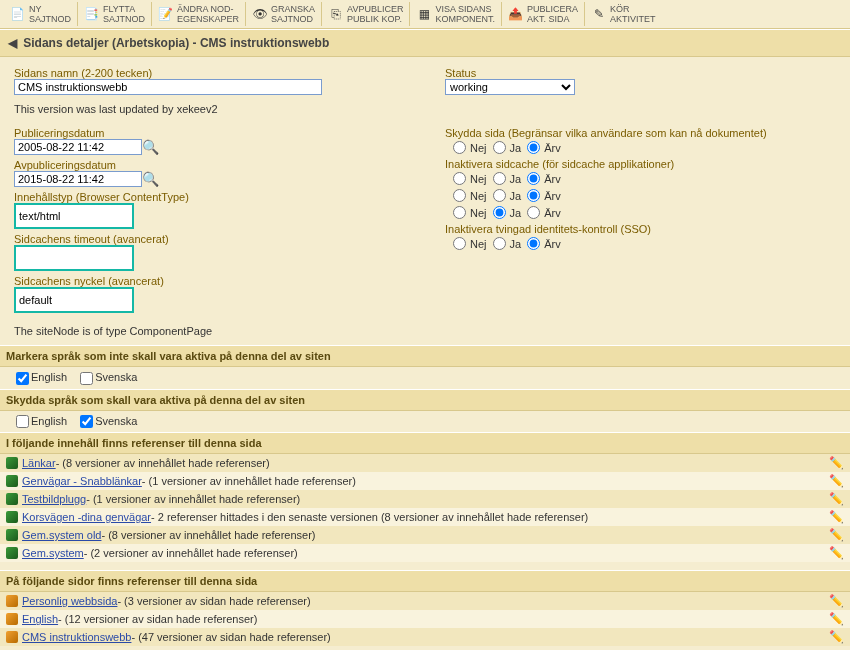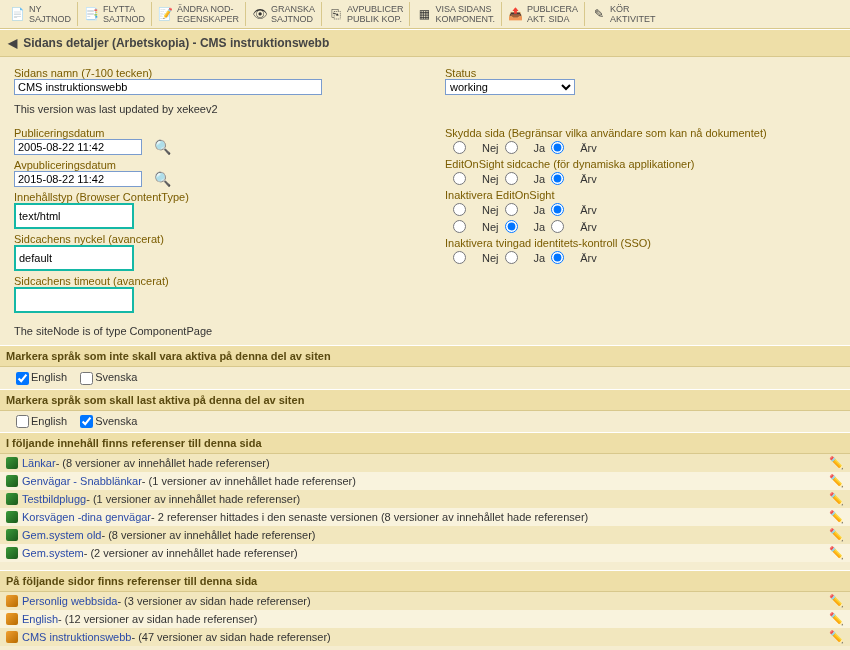--- a/index.html
+++ b/index.html
@@ -11,38 +11,38 @@
 .titlebar{background:#EEDFA8;padding:6px 8px;font-weight:bold;color:#444;font-size:12px;display:flex;align-items:center;border-top:1px solid #fff;border-bottom:1px solid #D8C88C}
 .titlebar .arrow{margin-right:6px;cursor:pointer}
 .body{padding:10px 14px}
 .row{display:flex;gap:40px}
 .col{flex:1}
 .lbl{color:#5a4a10;font-size:11px}
 .lbl-brown{color:#7a5c00}
 input[type=text],select{font-family:inherit;font-size:11px}
 .txt{width:300px;border:1px solid #7a9cce;padding:1px 3px;background:#fff}
 .txt-sm{width:110px;border:2px solid #14b8a6;padding:5px 3px;background:#fff}
-.date{display:flex;align-items:center;gap:12px}
+.date{display:flex;align-items:center;gap:0}
 .date input{width:120px;border:1px solid #7a9cce;padding:1px 3px}
 .cal-icon{cursor:pointer;font-size:14px}
 select{width:130px;border:1px solid #7a9cce;background:#fff}
 .radiorow{display:flex;align-items:center;gap:6px;padding-left:8px;margin:2px 0}
-.radiorow label{display:flex;align-items:center;gap:14px}
+.radiorow label{display:flex;align-items:center;gap:2px}
 .field{margin:4px 0}
 .section-head{background:#EEDFA8;padding:4px 6px;font-weight:bold;color:#5a4a10;font-size:11px;border-top:1px solid #fff;border-bottom:1px solid #D8C88C;margin:0 -14px}
 .checkrow{padding:4px 2px}
 .checkrow label{margin-right:10px}
 .ref-list{margin:0 -14px}
 .ref-row{display:flex;align-items:center;padding:2px 6px;font-size:11px}
 .ref-row:nth-child(odd){background:#F2E7BE}
 .ref-row:nth-child(even){background:#F9F3DD}
 .cube{display:inline-block;width:12px;height:12px;margin-right:4px;border-radius:2px}
 .cube.green{background:linear-gradient(135deg,#3a9b3a,#1c5a1c)}
 .cube.orange{background:linear-gradient(135deg,#f0a030,#b86b00)}
-.ref-link{color:#2a4aa8;cursor:pointer}
+.ref-link{color:#2a4aa8;text-decoration:underline;cursor:pointer}
 .ref-rest{color:#333}
 .edit-icon{margin-left:auto;cursor:pointer;font-size:12px}
 .note{color:#333;margin:8px 0}
 input[type=radio],input[type=checkbox]{margin:0 2px 0 0;vertical-align:middle}
 </style>
 </head>
 <body>
 
 <div class="toolbar" id="toolbar">
     <div class="tb-item">
@@ -88,21 +88,21 @@
   </div>
 
 <div class="titlebar">
   <span class="arrow">◀</span>
   <span>Sidans detaljer (Arbetskopia) - CMS instruktionswebb</span>
 </div>
 
 <div class="body">
   <div class="row">
     <div class="col">
-      <div class="lbl lbl-brown">Sidans namn (7-100 tecken)</div>
+      <div class="lbl lbl-brown">Sidans namn (2-200 tecken)</div>
       <input type="text" class="txt" value="CMS instruktionswebb" style="">
     </div>
     <div class="col">
       <div class="lbl lbl-brown">Status</div>
       <select>
         <option>working</option>
       </select>
     </div>
   </div>
 
@@ -122,65 +122,64 @@
         <div class="date">
           <input type="text" value="2015-08-22 11:42" style="">
           <span class="cal-icon">🔍</span>
         </div>
       </div>
       <div class="field">
         <div class="lbl lbl-brown">Innehållstyp (Browser ContentType)</div>
         <input type="text" class="txt-sm" value="text/html" style="">
       </div>
       <div class="field">
+        <div class="lbl lbl-brown">Sidcachens timeout (avancerat)</div>
+        <input type="text" class="txt-sm" value="" style="">
+      </div>
+      <div class="field">
         <div class="lbl lbl-brown">Sidcachens nyckel (avancerat)</div>
         <input type="text" class="txt-sm" value="default" style="">
       </div>
-      <div class="field">
-        <div class="lbl lbl-brown">Sidcachens timeout (avancerat)</div>
-        <input type="text" class="txt-sm" value="" style="">
-      </div>
     </div>
     <div class="col" id="radio-col">
         <div class="field">
           <div class="lbl lbl-brown">Skydda sida (Begränsar vilka användare som kan nå dokumentet)</div>
           <div class="radiorow">
             <label>
               <input type="radio" name="protect" style="">
               <span>Nej</span>
             </label>
             <label>
               <input type="radio" name="protect" style="">
               <span>Ja</span>
             </label>
             <label>
               <input type="radio" name="protect" checked="" style="">
               <span>Ärv</span>
             </label>
           </div>
         </div>
         <div class="field">
-          <div class="lbl lbl-brown">EditOnSight sidcache (för dynamiska applikationer)</div>
+          <div class="lbl lbl-brown">Inaktivera sidcache (för sidcache applikationer)</div>
           <div class="radiorow">
             <label>
               <input type="radio" name="nocache" style="">
               <span>Nej</span>
             </label>
             <label>
               <input type="radio" name="nocache" style="">
               <span>Ja</span>
             </label>
             <label>
               <input type="radio" name="nocache" checked="" style="">
               <span>Ärv</span>
             </label>
           </div>
         </div>
         <div class="field">
-          <div class="lbl lbl-brown">Inaktivera EditOnSight</div>
           <div class="radiorow">
             <label>
               <input type="radio" name="noeos" style="">
               <span>Nej</span>
             </label>
             <label>
               <input type="radio" name="noeos" style="">
               <span>Ja</span>
             </label>
             <label>
@@ -226,21 +225,21 @@
   </div>
 
   <div class="note">The siteNode is of type ComponentPage</div>
 
   <div class="section-head">Markera språk som inte skall vara aktiva på denna del av siten</div>
   <div class="checkrow">
     <label><input type="checkbox" id="ci_en" checked="" style=""><span>English</span></label>
     <label><input type="checkbox" id="ci_sv" style=""><span>Svenska</span></label>
   </div>
 
-  <div class="section-head">Markera språk som skall last aktiva på denna del av siten</div>
+  <div class="section-head">Skydda språk som skall vara aktiva på denna del av siten</div>
   <div class="checkrow">
     <label><input type="checkbox" id="ca_en" style=""><span>English</span></label>
     <label><input type="checkbox" id="ca_sv" checked="" style=""><span>Svenska</span></label>
   </div>
 
   <div class="section-head">I följande innehåll finns referenser till denna sida</div>
   <div class="ref-list" id="content-refs">
       <div class="ref-row">
         <span class="cube green"></span>
         <span class="ref-link">Länkar</span>

